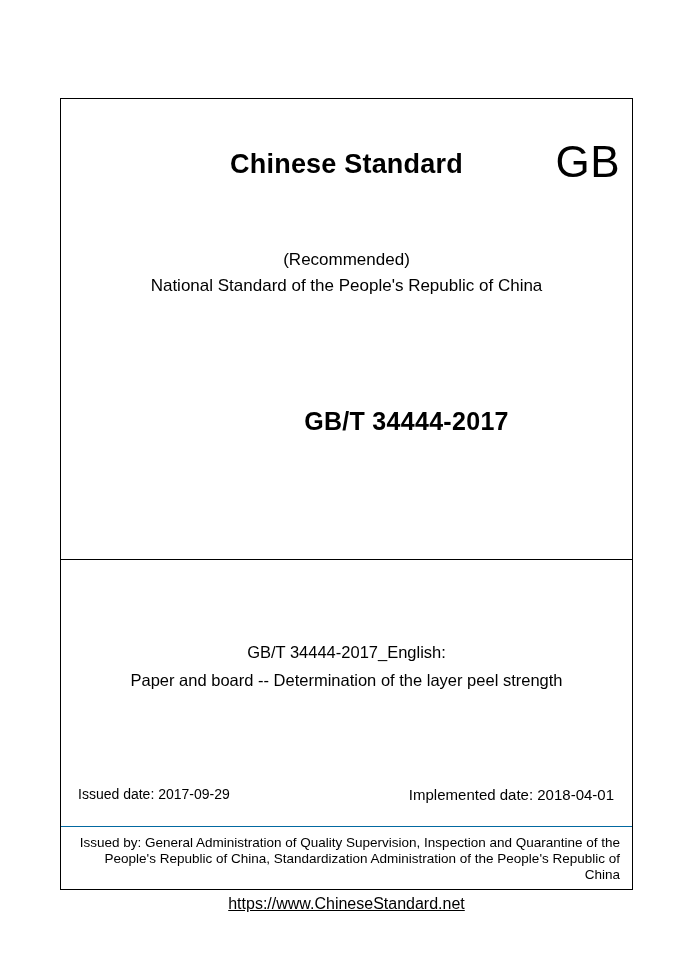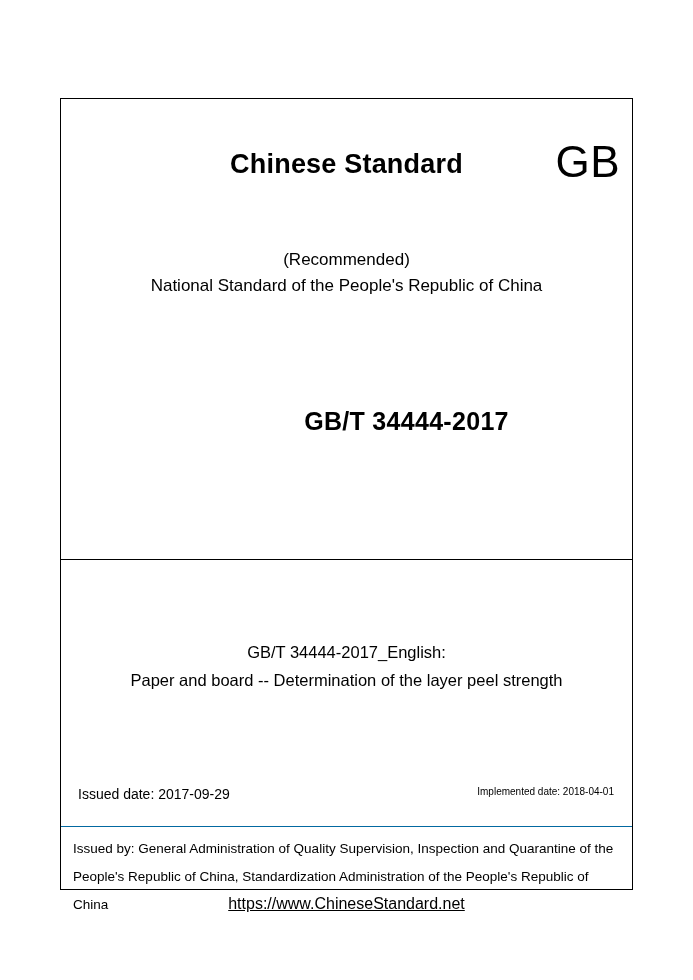--- a/index.html
+++ b/index.html
@@ -133,37 +133,37 @@
   .issued-date {
     position: absolute;
     left: 17px;
     top: 0;
     font-size: 14px;
   }
   .implemented-date {
     position: absolute;
     right: 18px;
     top: 0;
-    font-size: 10px;
+    font-size: 15px;
     text-align: right;
   }
   
   .cell-issuer {
     position: absolute;
     left: 0;
     top: 728px;
     width: 571px;
     height: 62px;
     box-sizing: border-box;
     padding: 8px 12px 0 12px;
   }
   .issuer-text {
-    text-align: left;
+    text-align: right;
     font-size: 13.5px;
-    line-height: 28px;
+    line-height: 16px;
   }
   .footer-link {
     position: absolute;
     top: 895px;
     left: 0;
     width: 693px;
     text-align: center;
     font-size: 16px;
   }
   .footer-link span {

